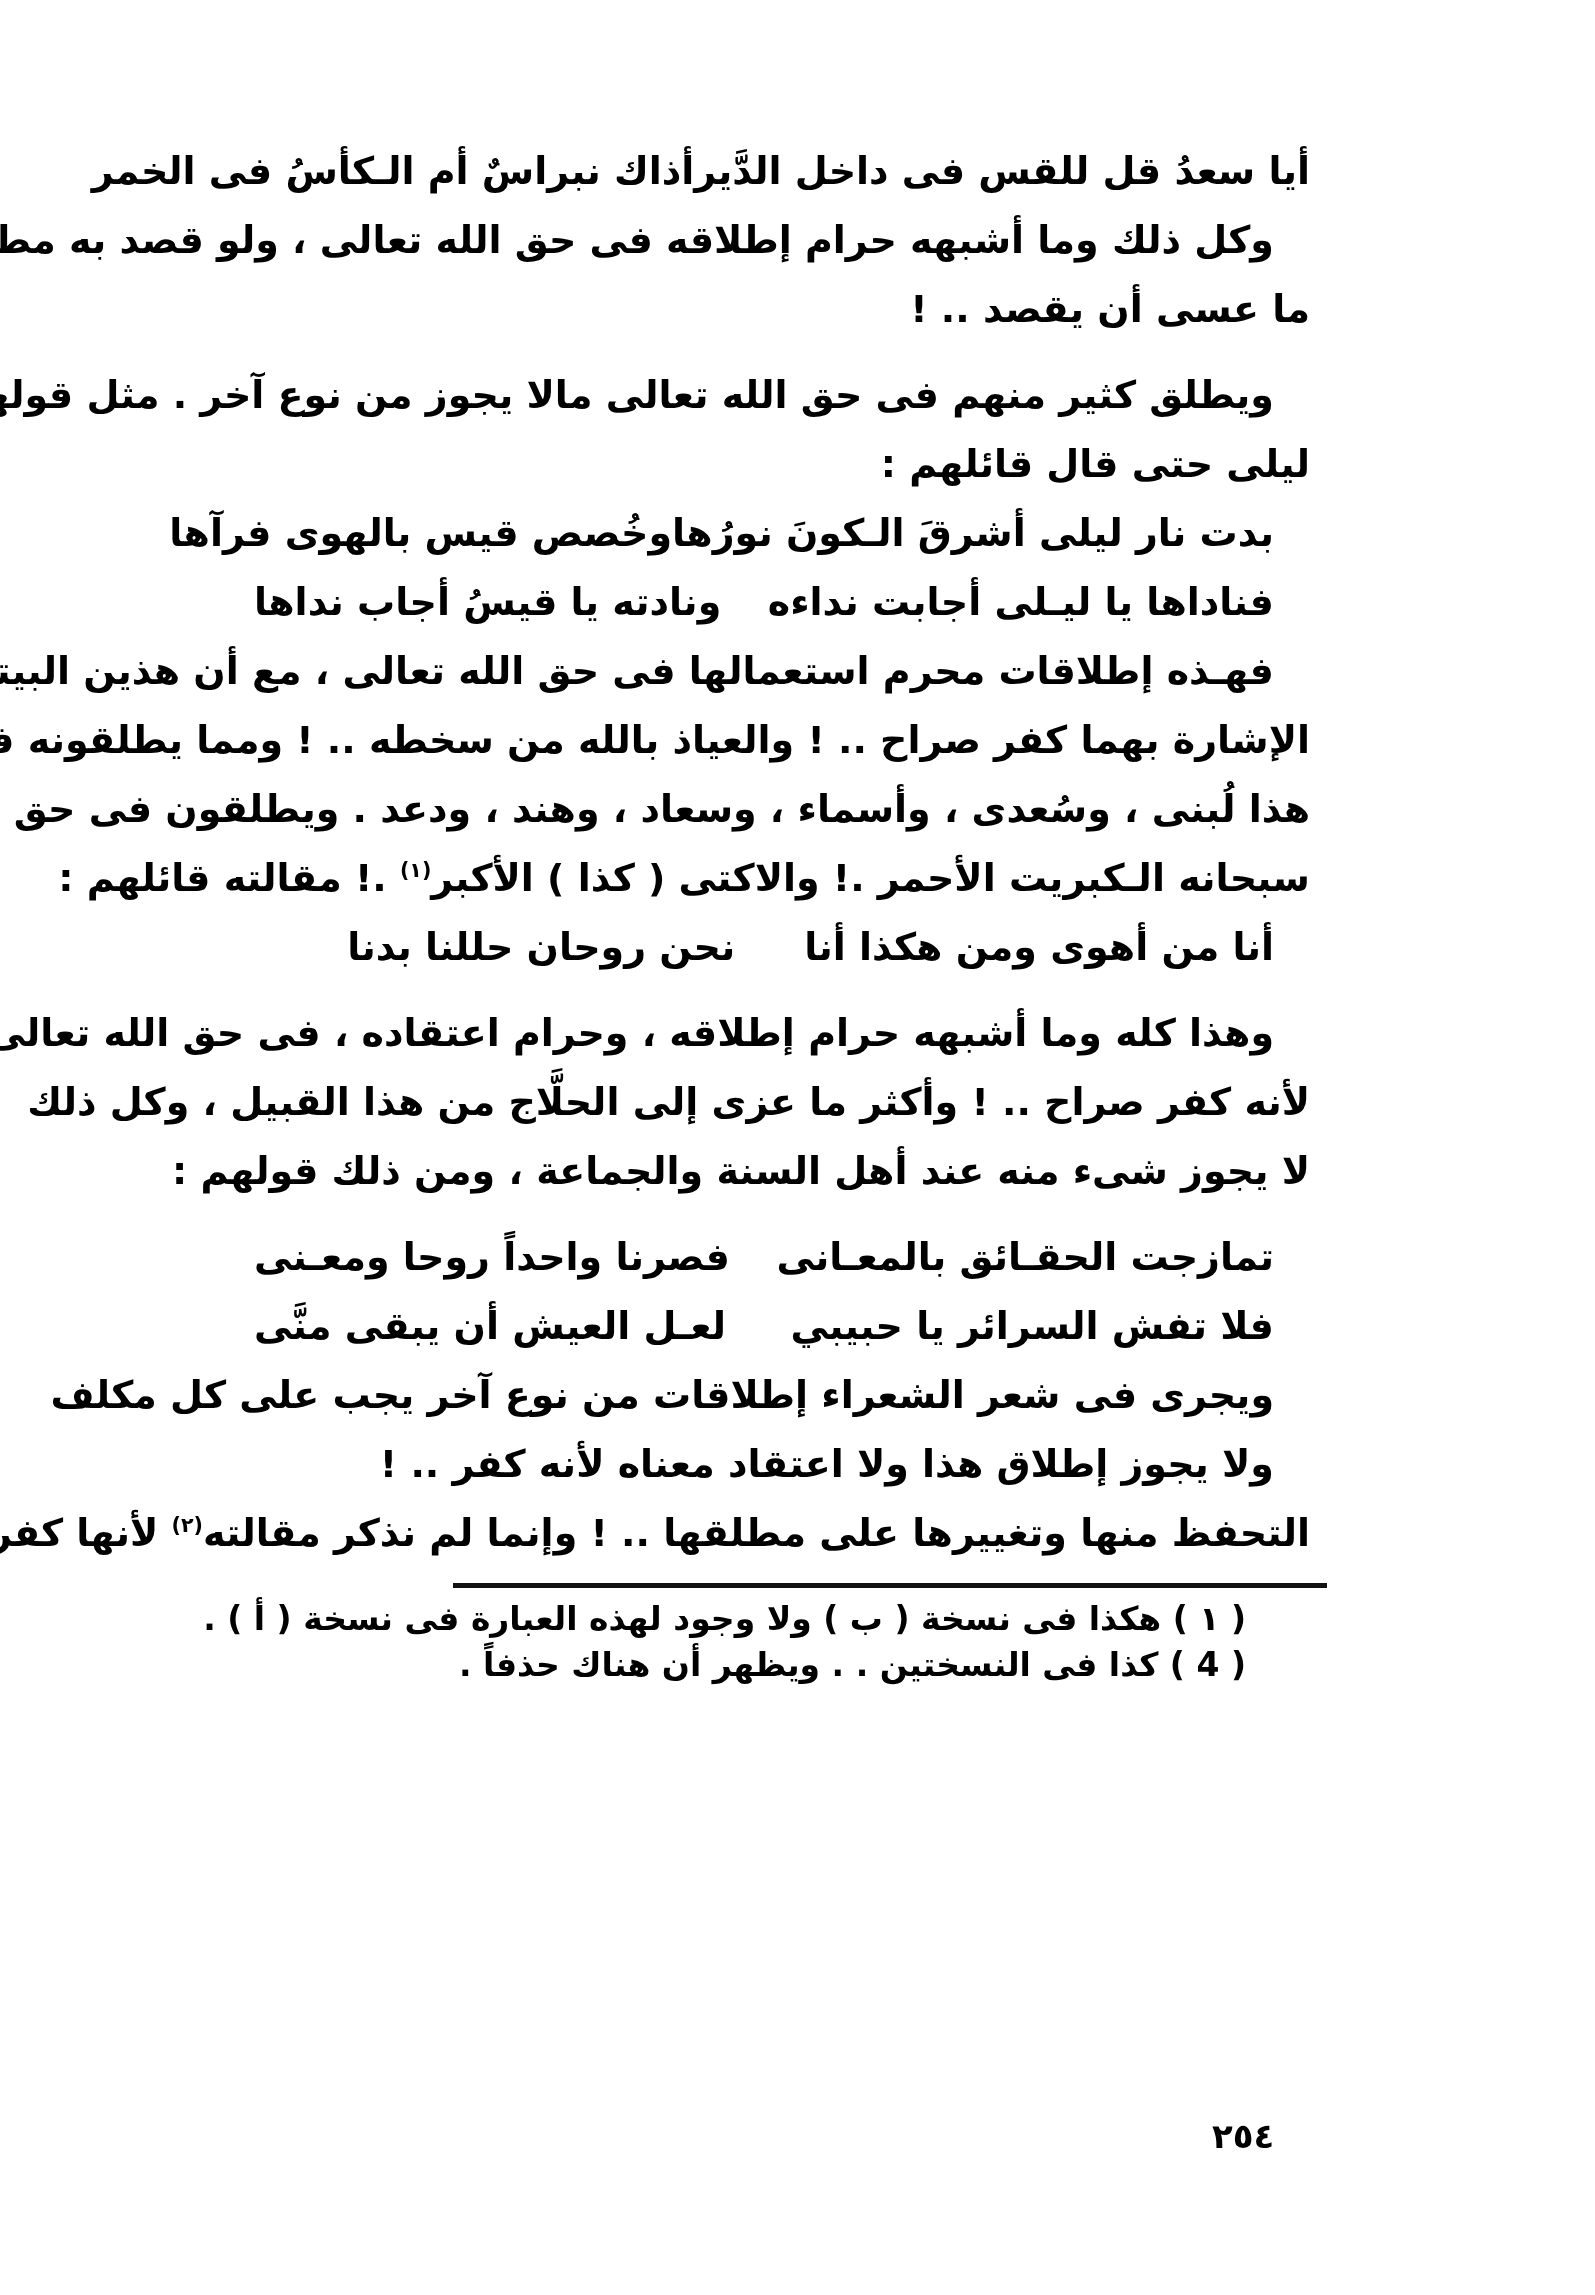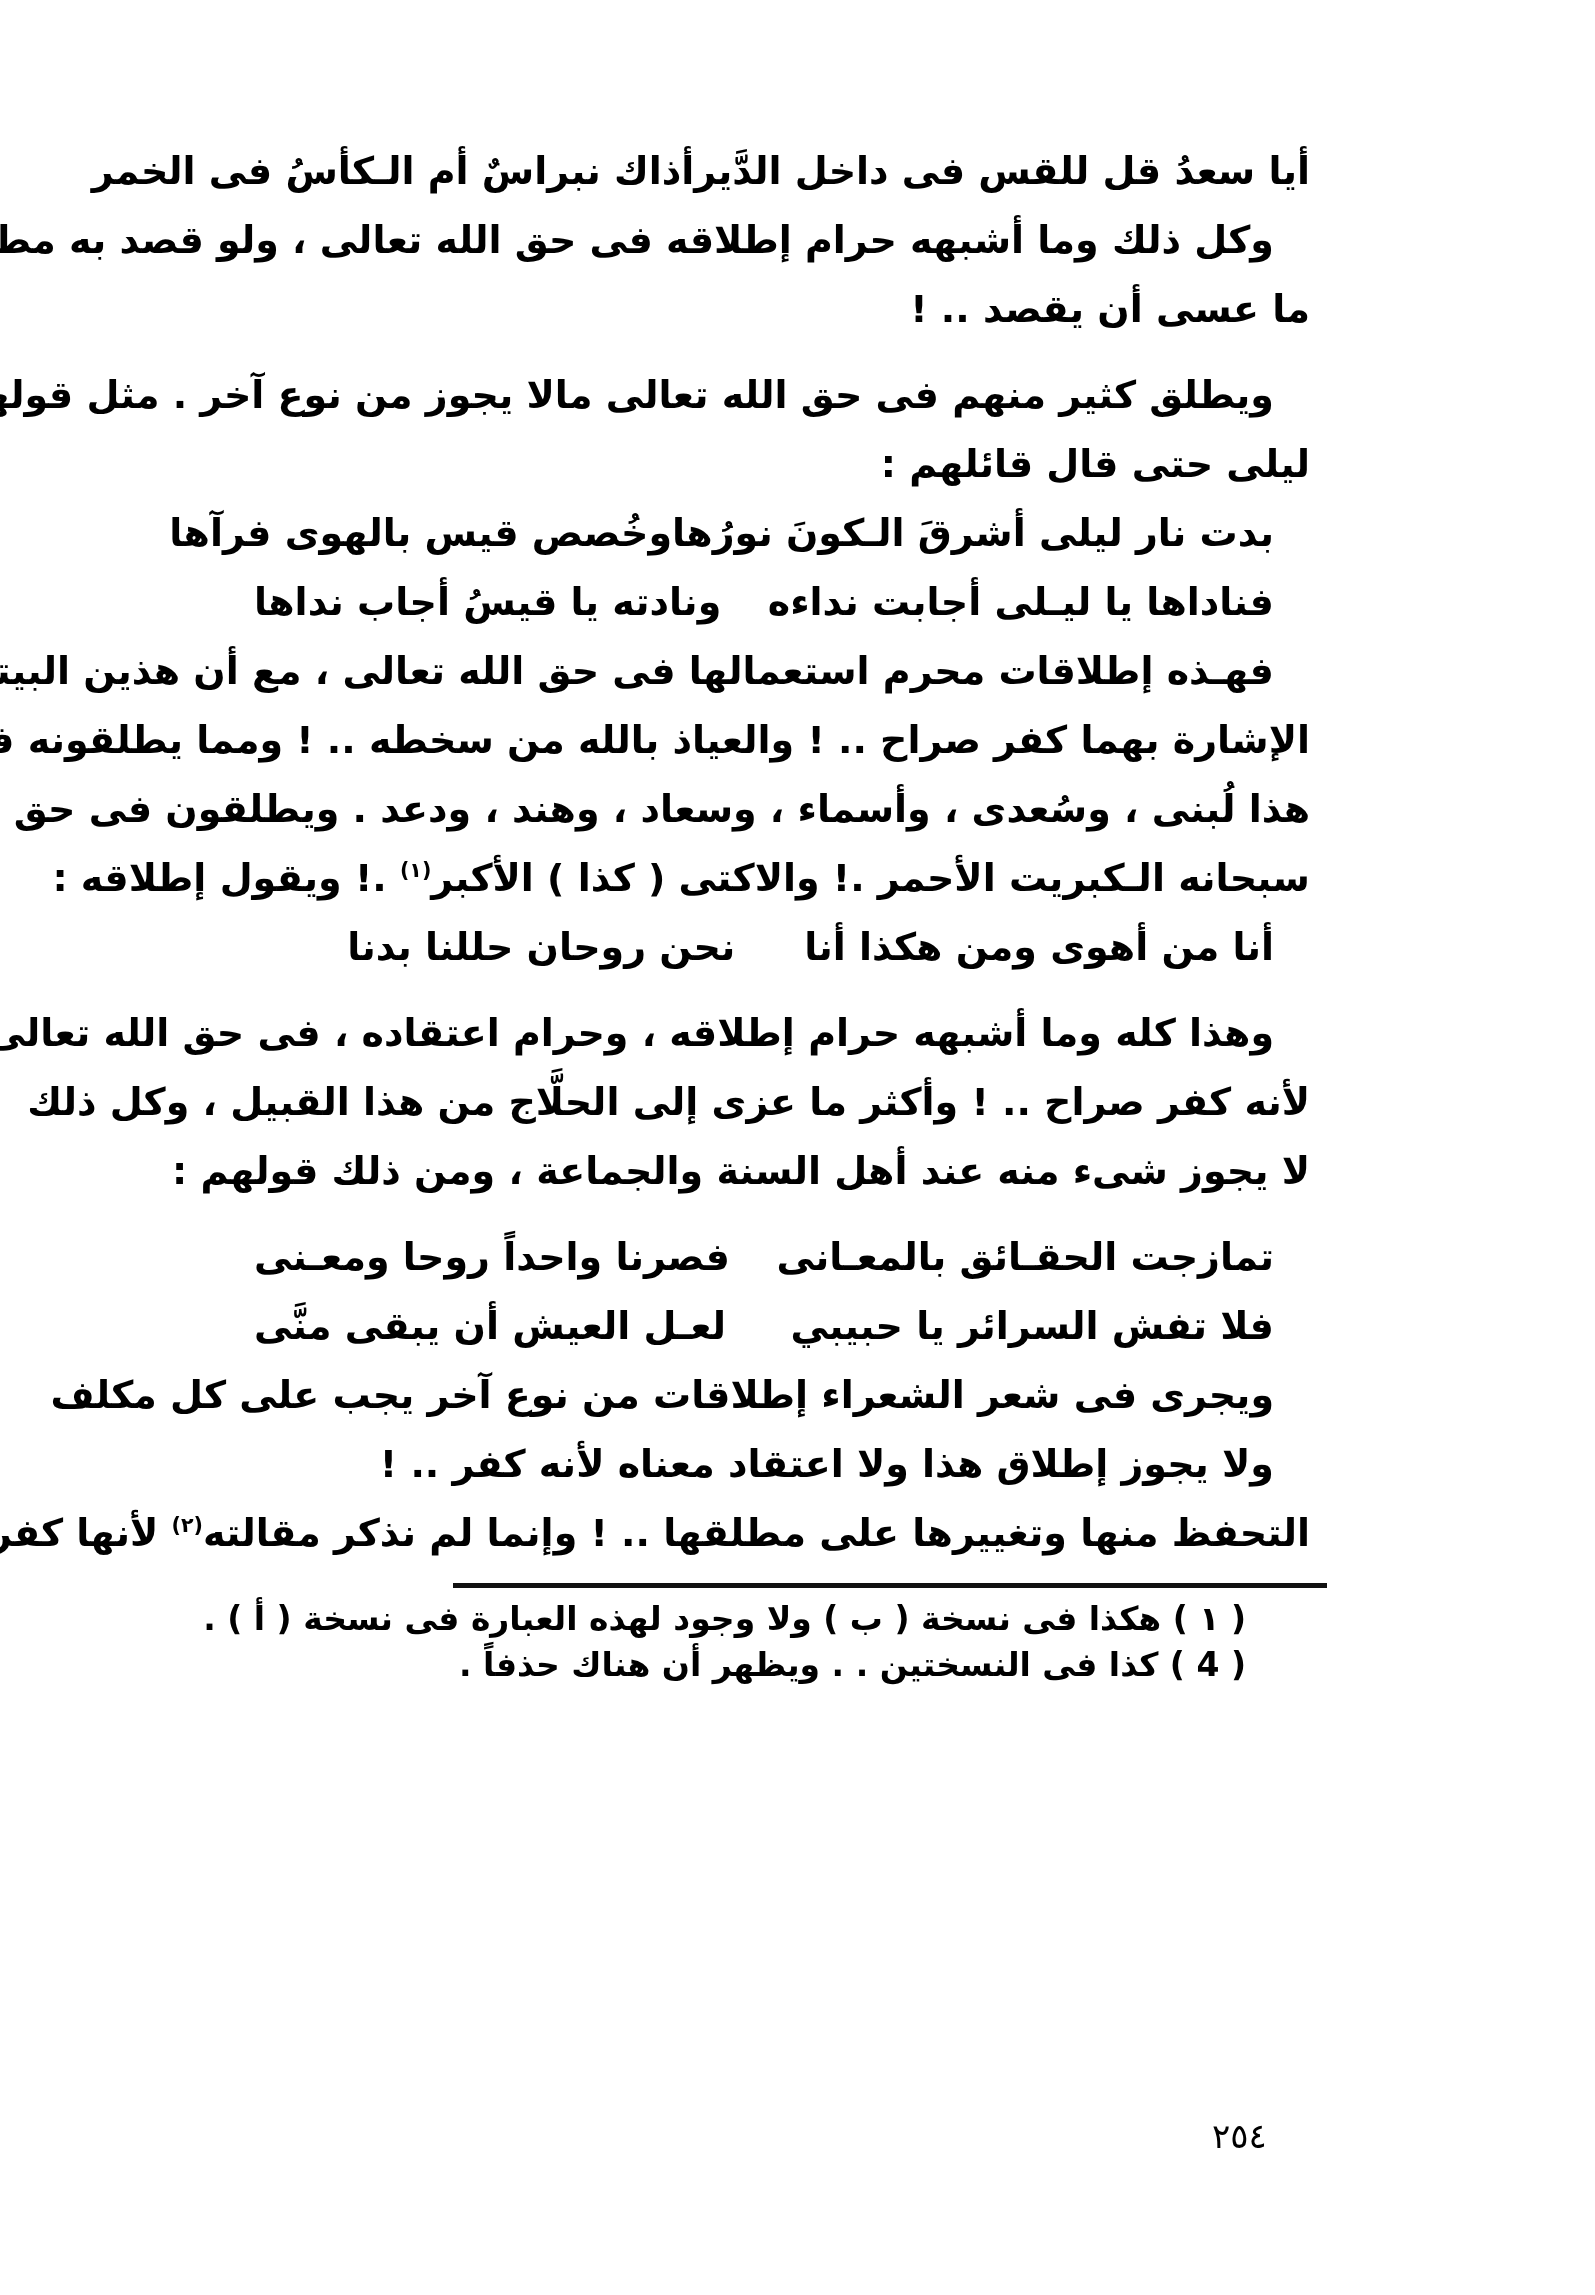--- a/index.html
+++ b/index.html
@@ -72,21 +72,21 @@
       line-height: 46px;
       font-size: 33px;
       font-weight: bold;
       white-space: nowrap;
     }
     .page-number {
       position: absolute;
       left: 1212px;
       top: 2116px;
       font-size: 34px;
-      font-weight: normal;
+      font-weight: bold;
       direction: rtl;
     }
     sup.fn-ref {
       font-size: 20.6px;
       vertical-align: super;
       line-height: 0;
     }
   </style>
 </head>
 <body>
@@ -112,21 +112,21 @@
   </div>
   <div class="verse inset">
     <span class="hemistich">فناداها يا ليـلى أجابت نداءه</span>
     <span class="hemistich">ونادته يا قيسُ أجاب نداها</span>
   </div>
 
   <div class="line justify indent">فهـذه إطلاقات محرم استعمالها فى حق الله تعالى ، مع أن هذين البيتين</div>
   <div class="line justify">الإشارة بهما كفر صراح .. ! والعياذ بالله من سخطه .. ! ومما يطلقونه فى مثل</div>
   <div class="line justify">هذا لُبنى ، وسُعدى ، وأسماء ، وسعاد ، وهند ، ودعد . ويطلقون فى حق الله</div>
   <div class="line justify">
-    <span>سبحانه الـكبريت الأحمر .! والاكتى ( كذا ) الأكبر</span><sup class="fn-ref">(١)</sup><span> .! ويقول إطلاقه :</span>
+    <span>سبحانه الـكبريت الأحمر .! والاكتى ( كذا ) الأكبر</span><sup class="fn-ref">(١)</sup><span> .! مقالته قائلهم :</span>
   </div>
 
   <div class="verse inset" style="justify-content:flex-start; gap:69px;">
     <span class="hemistich">أنا من أهوى ومن هكذا أنا</span>
     <span class="hemistich">نحن روحان حللنا بدنا</span>
   </div>
 
   <div class="gap-sm"></div>
 
   <div class="line justify indent">وهذا كله وما أشبهه حرام إطلاقه ، وحرام اعتقاده ، فى حق الله تعالى ،</div>

